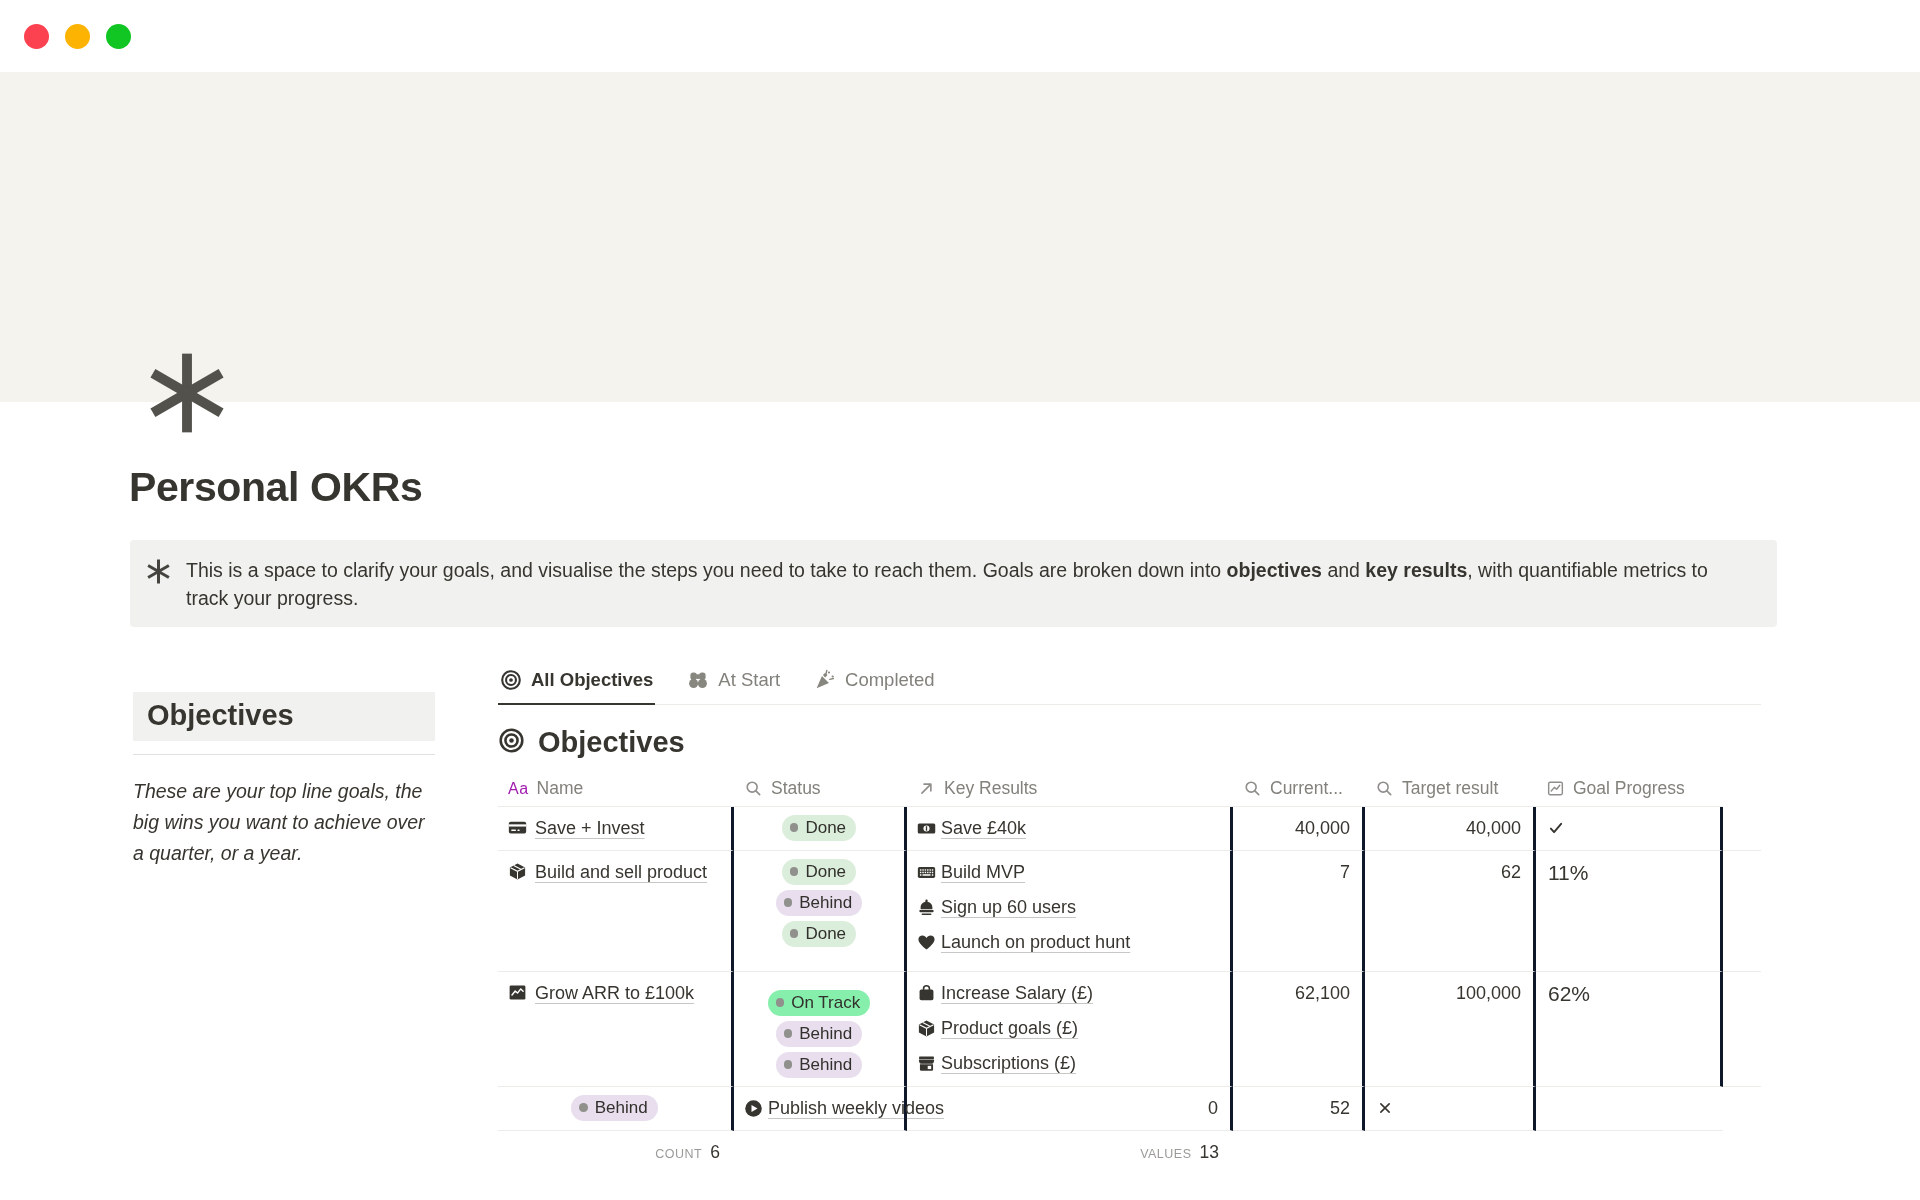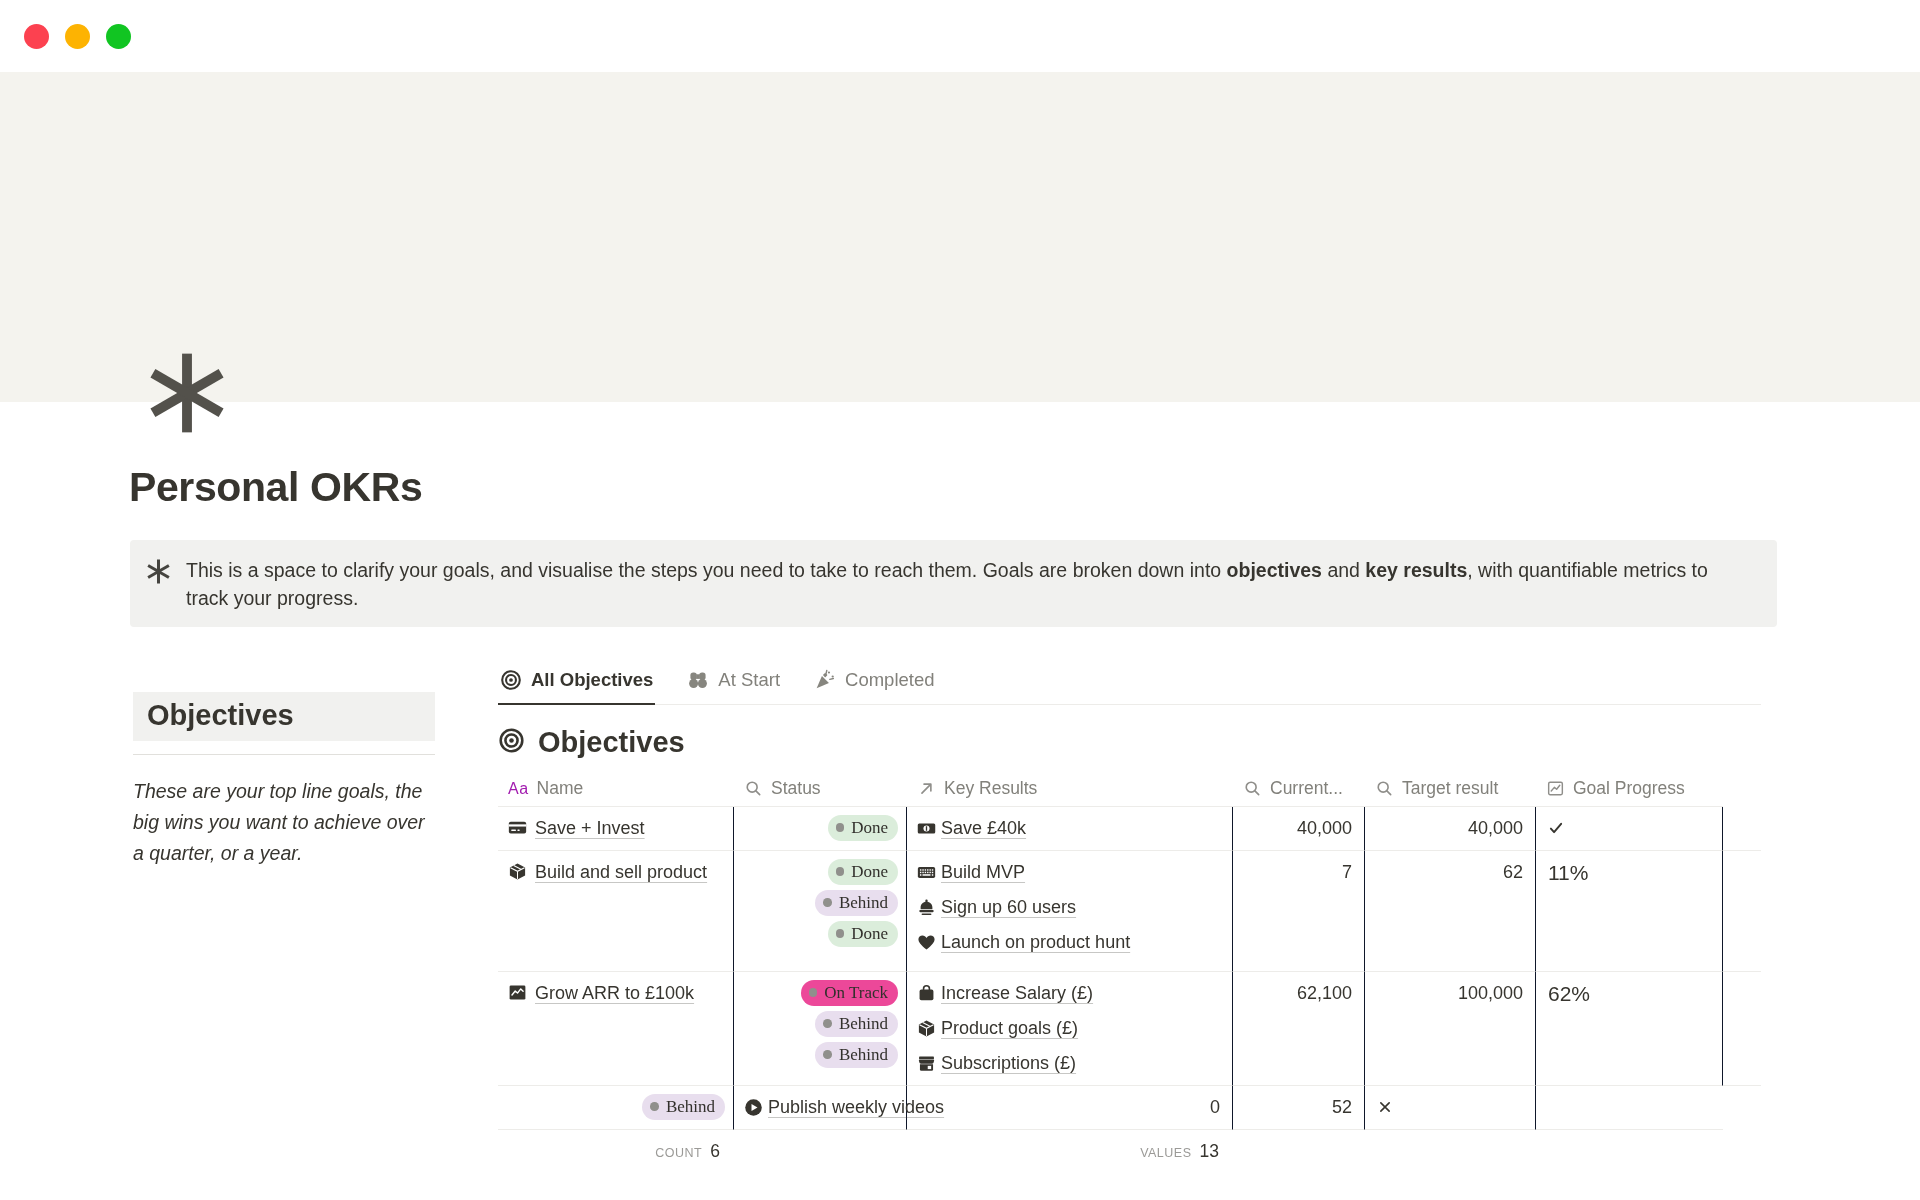--- a/index.html
+++ b/index.html
@@ -31,31 +31,31 @@
     border-bottom:2.5px solid transparent;margin-bottom:-1.5px;cursor:pointer;white-space:nowrap;}
   .tab.active{color:#37352F;font-weight:600;border-bottom-color:#37352F;}
   .section-head{margin-top:21px;display:flex;align-items:center;gap:13px;}
   .section-title{font-size:29px;font-weight:700;}
   
   .grid-table{margin-top:13px;}
   .trow{display:grid;grid-template-columns:236px 173px 326px 132px 171px 187px 38px;}
   .hcell{display:flex;align-items:center;gap:8px;height:35px;padding:0 10px;color:#82817B;font-size:17.5px;
     box-sizing:border-box;border-bottom:1px solid #EDECE9;cursor:pointer;white-space:nowrap;overflow:hidden;}
   .aa{font-size:16px;color:#a21caf;letter-spacing:0.5px;}
-  .cell{box-sizing:border-box;border-right:1px solid #0f172a;border-bottom:1px solid #EDECE9;cursor:pointer;}
+  .cell{box-sizing:border-box;border-right:3px solid #0f172a;border-bottom:1px solid #EDECE9;cursor:pointer;}
   .cell.stub{border-right:none;cursor:default;}
   .brow:nth-child(2) .cell{min-height:44px;}
   .brow:nth-child(3) .cell{min-height:121px;}
   .brow:nth-child(4) .cell{min-height:114px;}
   .brow:nth-child(5) .cell{min-height:41px;}
   .name-cell{padding:8px 10px;font-size:18px;line-height:27px;}
   .name-cell svg{vertical-align:-3.5px;margin-right:8px;}
   .u{text-decoration:underline;text-decoration-color:rgba(55,53,47,0.28);text-underline-offset:3.5px;
     text-decoration-thickness:1px;}
-  .status-cell{padding:8px 8px;display:flex;flex-direction:column;align-items:flex-end;gap:5px;font-family:Liberation Serif, serif;}
+  .status-cell{padding:8px 8px;display:flex;flex-direction:column;align-items:center;gap:5px;}
   .pill{display:inline-flex;align-items:center;gap:7px;height:26px;padding:0 10px 0 8px;border-radius:13px;
     font-size:17px;color:#32302C;cursor:pointer;white-space:nowrap;}
   .dot{width:8.5px;height:8.5px;border-radius:50%;background:#90908C;flex:0 0 auto;}
   .kr-cell{padding:8px 10px;display:flex;flex-direction:column;gap:8px;}
   .kr-line{display:flex;align-items:center;gap:5px;font-size:18px;line-height:27px;white-space:nowrap;cursor:pointer;}
   .num-cell{padding:8px 12px;font-size:18px;text-align:right;line-height:27px;}
   .progress-cell{padding:8px 12px;font-size:21px;line-height:27px;}
   .frow{display:grid;grid-template-columns:236px 173px 326px 132px 171px 187px 38px;}
   .fcell{padding:11px 14px 0 0;text-align:right;white-space:nowrap;cursor:pointer;}
   .flabel{font-size:12.5px;letter-spacing:0.5px;color:#9B9A97;}
@@ -286,21 +286,21 @@
           <div class="cell num-cell">62</div>
           <div class="cell progress-cell"><span>11%</span></div>
           <div class="cell stub"></div>
         </div>
         <div class="trow brow">
           <div class="cell name-cell"><span><svg width="19" height="19" viewBox="0 0 20 20" style="flex:0 0 auto">
                 <rect x="1.7" y="2.6" width="16.6" height="14.8" rx="1.4" fill="#37352F"></rect>
                 <path d="M4.2 12.6 L7.6 8.4 L10 10.6 L13.4 6.2 L15.9 8.6" stroke="#fff" stroke-width="1.5" fill="none" stroke-linecap="round" stroke-linejoin="round"></path>
               </svg><span class="u">Grow ARR to £100k</span></span></div>
           <div class="cell status-cell">
-            <span class="pill" style="background: #ec4899;">
+            <span class="pill" style="background: #86efac; margin-top: 10px;">
               <span class="dot" style="background:#90908C"></span>
               <span>On Track</span>
             </span>
             <span class="pill" style="background: rgb(232, 222, 238);">
               <span class="dot" style="background:#90908C"></span>
               <span>Behind</span>
             </span>
             <span class="pill" style="background: rgb(232, 222, 238);">
               <span class="dot" style="background:#90908C"></span>
               <span>Behind</span>

